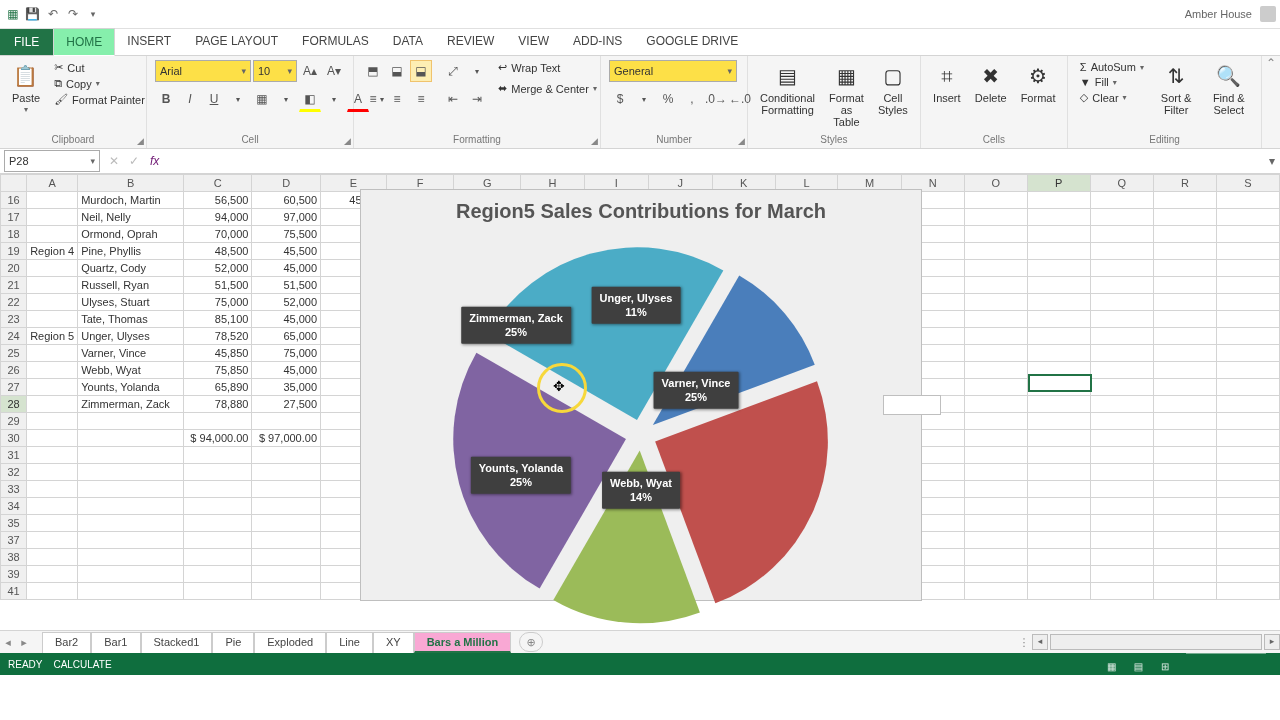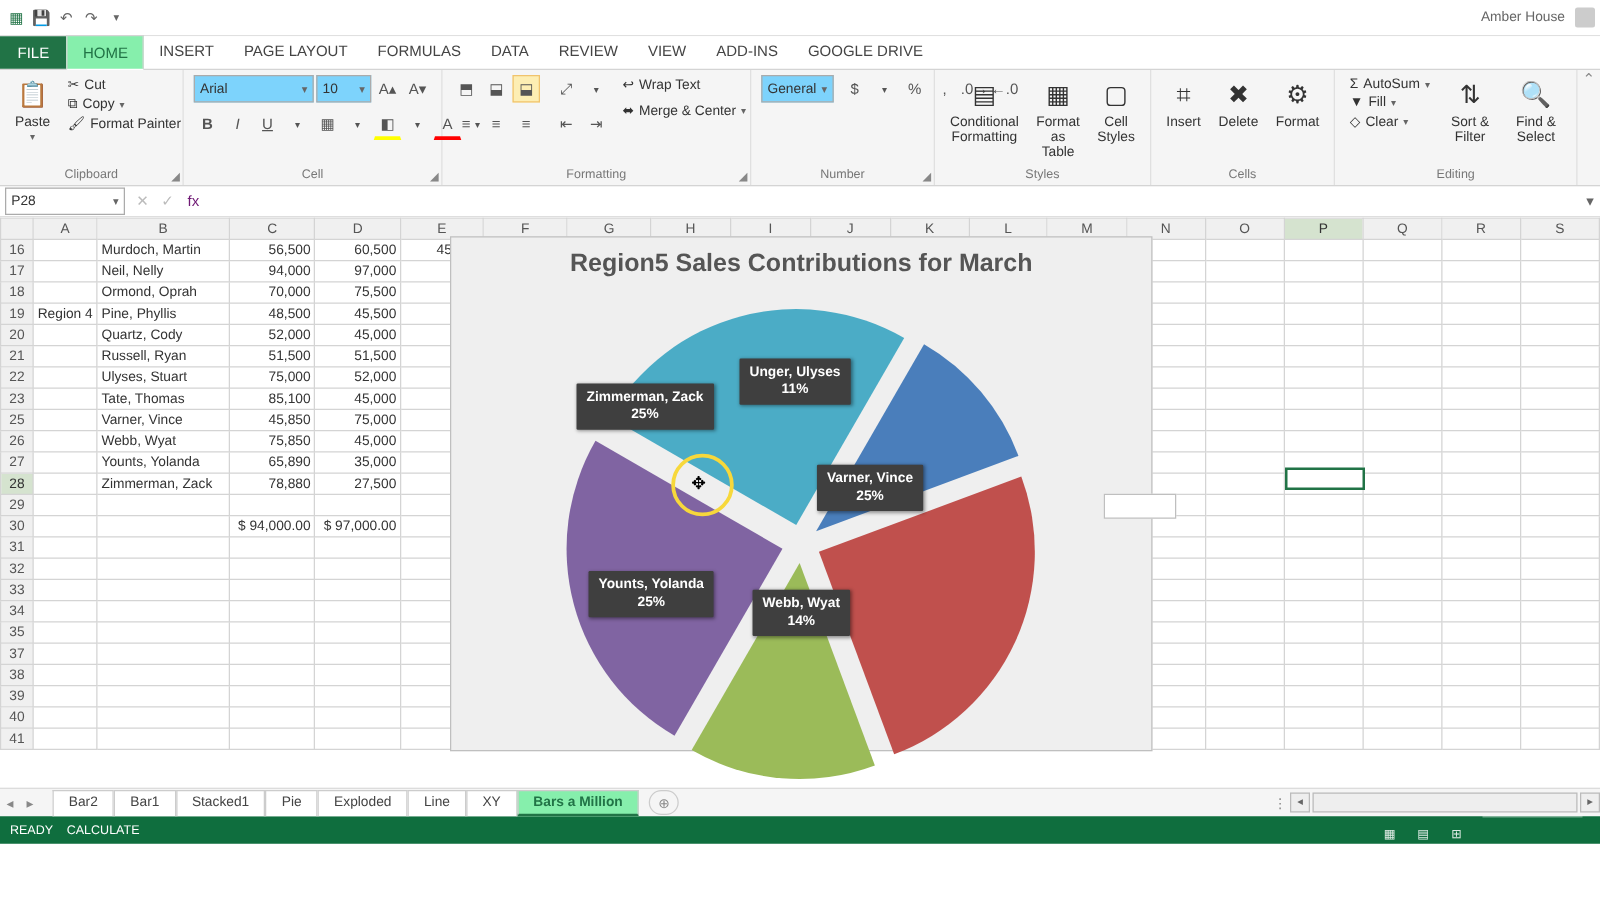--- a/index.html
+++ b/index.html
@@ -12,31 +12,31 @@
   .tabs .tab{padding:6px 12px;font-size:12px;color:#444;cursor:pointer}
   .tabs .tab.active{background:#86efac;border:1px solid #d4d4d4;border-bottom:1px solid #fff;color:#217346;margin-bottom:-1px}
   .ribbon{height:92px;background:#f5f5f5;border-bottom:1px solid #d4d4d4;display:flex}
   .group{border-right:1px solid #e0e0e0;padding:4px 8px 2px 8px;display:flex;flex-direction:column;justify-content:space-between;position:relative}
   .group-title{text-align:center;font-size:10px;color:#777;padding:1px 0}
   .group-body{display:flex;gap:6px;align-items:flex-start;flex:1}
   .vstack{display:flex;flex-direction:column;gap:1px}
   .small-btn{display:flex;align-items:center;gap:4px;font-size:11px;color:#333;padding:1px 4px;white-space:nowrap}
   .big-btn{display:flex;flex-direction:column;align-items:center;justify-content:center;gap:2px;font-size:11px;color:#333;padding:2px 4px;text-align:center;line-height:1.1}
   .big-btn .ico{width:28px;height:28px;display:flex;align-items:center;justify-content:center;font-size:20px}
-  .combo{height:20px;font-size:11px;border:1px solid #ababab;background:#7dd3fc;display:flex;align-items:center;padding:0 4px;justify-content:space-between}
+  .combo{height:20px;font-size:11px;border:1px solid #ababab;background:#fde047;display:flex;align-items:center;padding:0 4px;justify-content:space-between}
   .combo .arr{color:#666;font-size:9px;margin-left:4px}
   .btnrow{display:flex;gap:2px}
   .iconcell{width:20px;height:20px;border:1px solid transparent;display:flex;align-items:center;justify-content:center;font-size:12px;color:#555}
   .iconcell.sel{border:1px solid #f0c36d;background:#fdeeb3}
   .launcher{position:absolute;right:2px;bottom:2px;font-size:9px;color:#888}
   
   .fbar{height:24px;border-bottom:1px solid #d4d4d4;display:flex;align-items:center}
   .namebox{width:86px;height:20px;border:1px solid #ababab;margin:0 4px;display:flex;align-items:center;padding:0 4px;font-size:11px;justify-content:space-between;background:#fff}
   .fbar .fxbtn{width:20px;text-align:center;color:#666}
-  .fbar .fx{color:#701a75;padding:0 6px}
+  .fbar .fx{font-style:italic;color:#701a75;padding:0 6px}
   .fbar input{flex:1;border:none;outline:none;height:20px;font-size:11px}
   .fbar .expand{width:16px;color:#666;text-align:center}
   
   .sheet{position:relative;height:456px;overflow:hidden;background:#fff}
   table.grid{border-collapse:collapse;table-layout:fixed}
   table.grid th,table.grid td{border:1px solid #d4d4d4;font-size:11px;padding:0 3px;height:16px;overflow:hidden;white-space:nowrap;text-overflow:clip}
   table.grid th{background:#f0f0f0;font-weight:normal;color:#555;text-align:center}
   table.grid th.rowh{width:20px}
   .num{text-align:right}
   .lbl{text-align:left}
@@ -48,21 +48,21 @@
   .pie{position:absolute;left:90px;top:55px;width:380px;height:380px}
   .slice-label{position:absolute;background:#3f3f3f;color:#fff;font-size:11px;font-weight:bold;padding:4px 8px;text-align:center;border-radius:1px;box-shadow:1px 1px 3px rgba(0,0,0,.4);line-height:1.3}
   .cursor-ring{position:absolute;width:44px;height:44px;border:3px solid #f7d83b;border-radius:50%;pointer-events:none}
   .cursor-arrow{position:absolute;font-size:14px;color:#000;pointer-events:none}
   .selcell{position:absolute;border:2px solid #217346;background:#fff}
   .sidebox{position:absolute;right:-20px;top:205px;width:56px;height:18px;background:#fff;border:1px solid #bfbfbf}
   
   .sheetbar{height:22px;border-top:1px solid #d4d4d4;display:flex;align-items:center;background:#f5f5f5;font-size:11px}
   .navbtn{width:16px;text-align:center;color:#888}
   .sheet-tab{padding:3px 12px;border:1px solid #ccc;border-bottom:none;background:#fff;margin-top:1px;color:#444}
-  .sheet-tab.active{background:#86efac;border-bottom:2px solid #217346;font-weight:bold;color:#217346}
+  .sheet-tab.active{background:#f9a8d4;border-bottom:2px solid #217346;font-weight:bold;color:#217346}
   .addsheet{width:22px;height:18px;border:1px solid #ccc;border-radius:10px;display:flex;align-items:center;justify-content:center;margin-left:8px;color:#888}
   .hscroll{flex:1;display:flex;align-items:center;justify-content:flex-end;gap:0}
   .hscroll .track{width:210px;height:14px;border:1px solid #bbb;background:#eee;position:relative;margin:0 2px}
   .hscroll .sbtn{width:14px;height:14px;border:1px solid #bbb;background:#eee;text-align:center;font-size:9px;line-height:12px;color:#666}
   
   .status{height:22px;background:#0f6e3e;color:#fff;display:flex;align-items:center;font-size:10px;padding:0 8px;justify-content:space-between}
   .status .views span{width:22px;height:16px;display:inline-flex;align-items:center;justify-content:center;margin:0 1px;opacity:.85}
   svg{display:block}
 </style>
 </head>
@@ -193,21 +193,21 @@
             <span>Merge &amp; Center</span>
             <span style="font-size:8px;color:#666">▾</span>
           </div>
       </div>
     </div>
     <div class="group-title">Formatting</div>
     <span class="launcher">◢</span>
   </div>
 
   <div class="group" style="width:130px">
-    <div class="group-body" style="flex-direction:row;gap:6px;width:100%">
+    <div class="group-body" style="flex-direction:column;gap:6px;width:100%">
       <div class="combo" style="width:118px">
           <span>General</span>
           <span class="arr">▾</span>
         </div>
       <div class="btnrow">
         <span class="iconcell">$</span>
         <span class="iconcell" style="font-size:8px">▾</span>
         <span class="iconcell">%</span>
         <span class="iconcell">,</span>
         <span class="iconcell">.0→</span>
@@ -495,20 +495,42 @@
           <td class="num"></td>
           <td class="num"></td>
           <td class="num"></td>
           <td class="num"></td>
           <td class="num"></td>
           <td class="num"></td>
           <td class="num"></td>
           <td class="num"></td>
         </tr>
         <tr>
+          <th class="rowh">24</th>
+          <td class="lbl">Region 5</td>
+          <td class="lbl">Unger, Ulyses</td>
+          <td class="num">78,520</td>
+          <td class="num">65,000</td>
+          <td class="num"></td>
+          <td class="num"></td>
+          <td class="num"></td>
+          <td class="num"></td>
+          <td class="num"></td>
+          <td class="num"></td>
+          <td class="num"></td>
+          <td class="num"></td>
+          <td class="num"></td>
+          <td class="num"></td>
+          <td class="num"></td>
+          <td class="num"></td>
+          <td class="num"></td>
+          <td class="num"></td>
+          <td class="num"></td>
+        </tr>
+        <tr>
           <th class="rowh">25</th>
           <td class="lbl"></td>
           <td class="lbl">Varner, Vince</td>
           <td class="num">45,850</td>
           <td class="num">75,000</td>
           <td class="num"></td>
           <td class="num"></td>
           <td class="num"></td>
           <td class="num"></td>
           <td class="num"></td>
@@ -782,42 +804,20 @@
           <td class="num"></td>
           <td class="num"></td>
           <td class="num"></td>
           <td class="num"></td>
           <td class="num"></td>
           <td class="num"></td>
           <td class="num"></td>
         </tr>
         <tr>
           <th class="rowh">39</th>
-          <td class="lbl"></td>
-          <td class="lbl"></td>
-          <td class="num"></td>
-          <td class="num"></td>
-          <td class="num"></td>
-          <td class="num"></td>
-          <td class="num"></td>
-          <td class="num"></td>
-          <td class="num"></td>
-          <td class="num"></td>
-          <td class="num"></td>
-          <td class="num"></td>
-          <td class="num"></td>
-          <td class="num"></td>
-          <td class="num"></td>
-          <td class="num"></td>
-          <td class="num"></td>
-          <td class="num"></td>
-          <td class="num"></td>
-        </tr>
-        <tr>
-          <th class="rowh">40</th>
           <td class="lbl"></td>
           <td class="lbl"></td>
           <td class="num"></td>
           <td class="num"></td>
           <td class="num"></td>
           <td class="num"></td>
           <td class="num"></td>
           <td class="num"></td>
           <td class="num"></td>
           <td class="num"></td>

